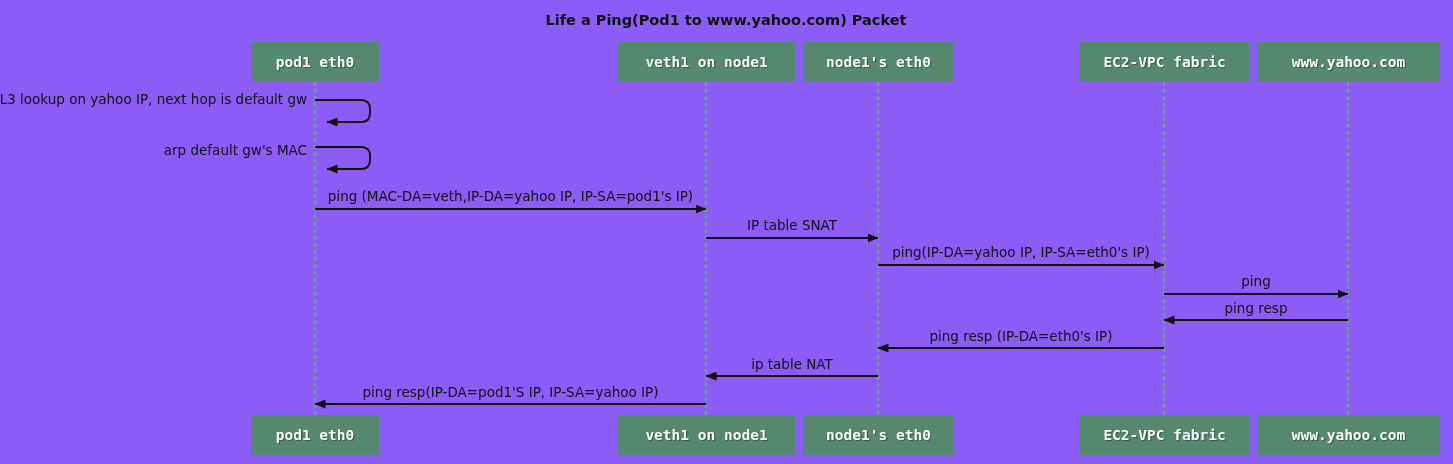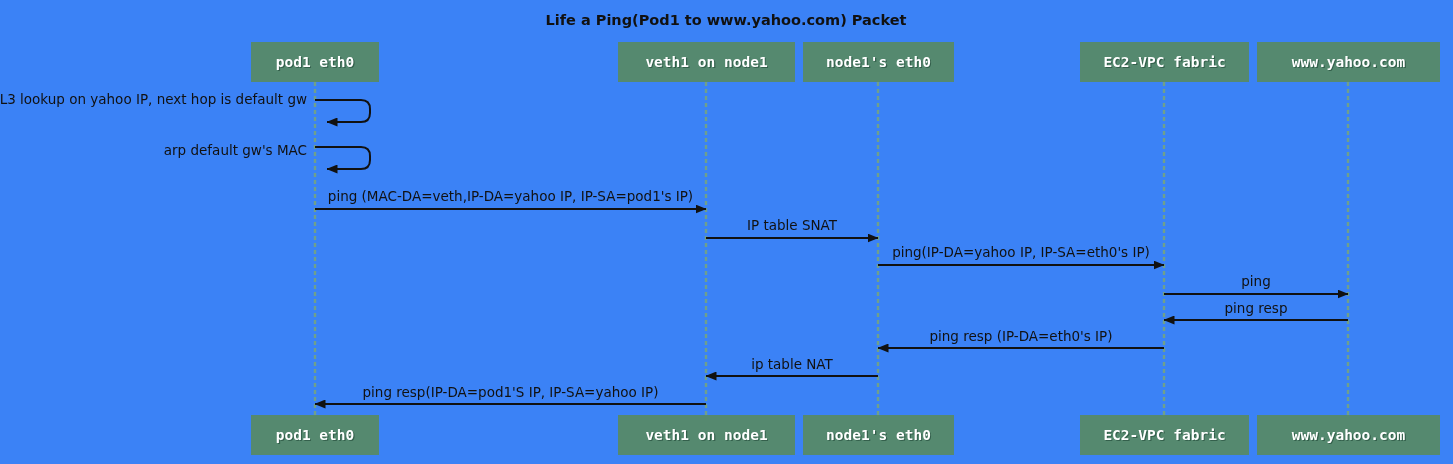--- a/index.html
+++ b/index.html
@@ -4,21 +4,21 @@
 <style>
   html, body {
     margin: 0;
     padding: 0;
     background: #ffffff;
   }
   #diagram-root {
     position: relative;
     width: 1453px;
     height: 464px;
-    background: #3b82f6;
+    background: #8b5cf6;
     font-family: "DejaVu Sans", sans-serif;
     overflow: hidden;
   }
   .title-text {
     font-family: "DejaVu Sans", sans-serif;
     font-size: 14.5px;
     font-weight: bold;
     fill: #111111;
   }
   .actor-box {

